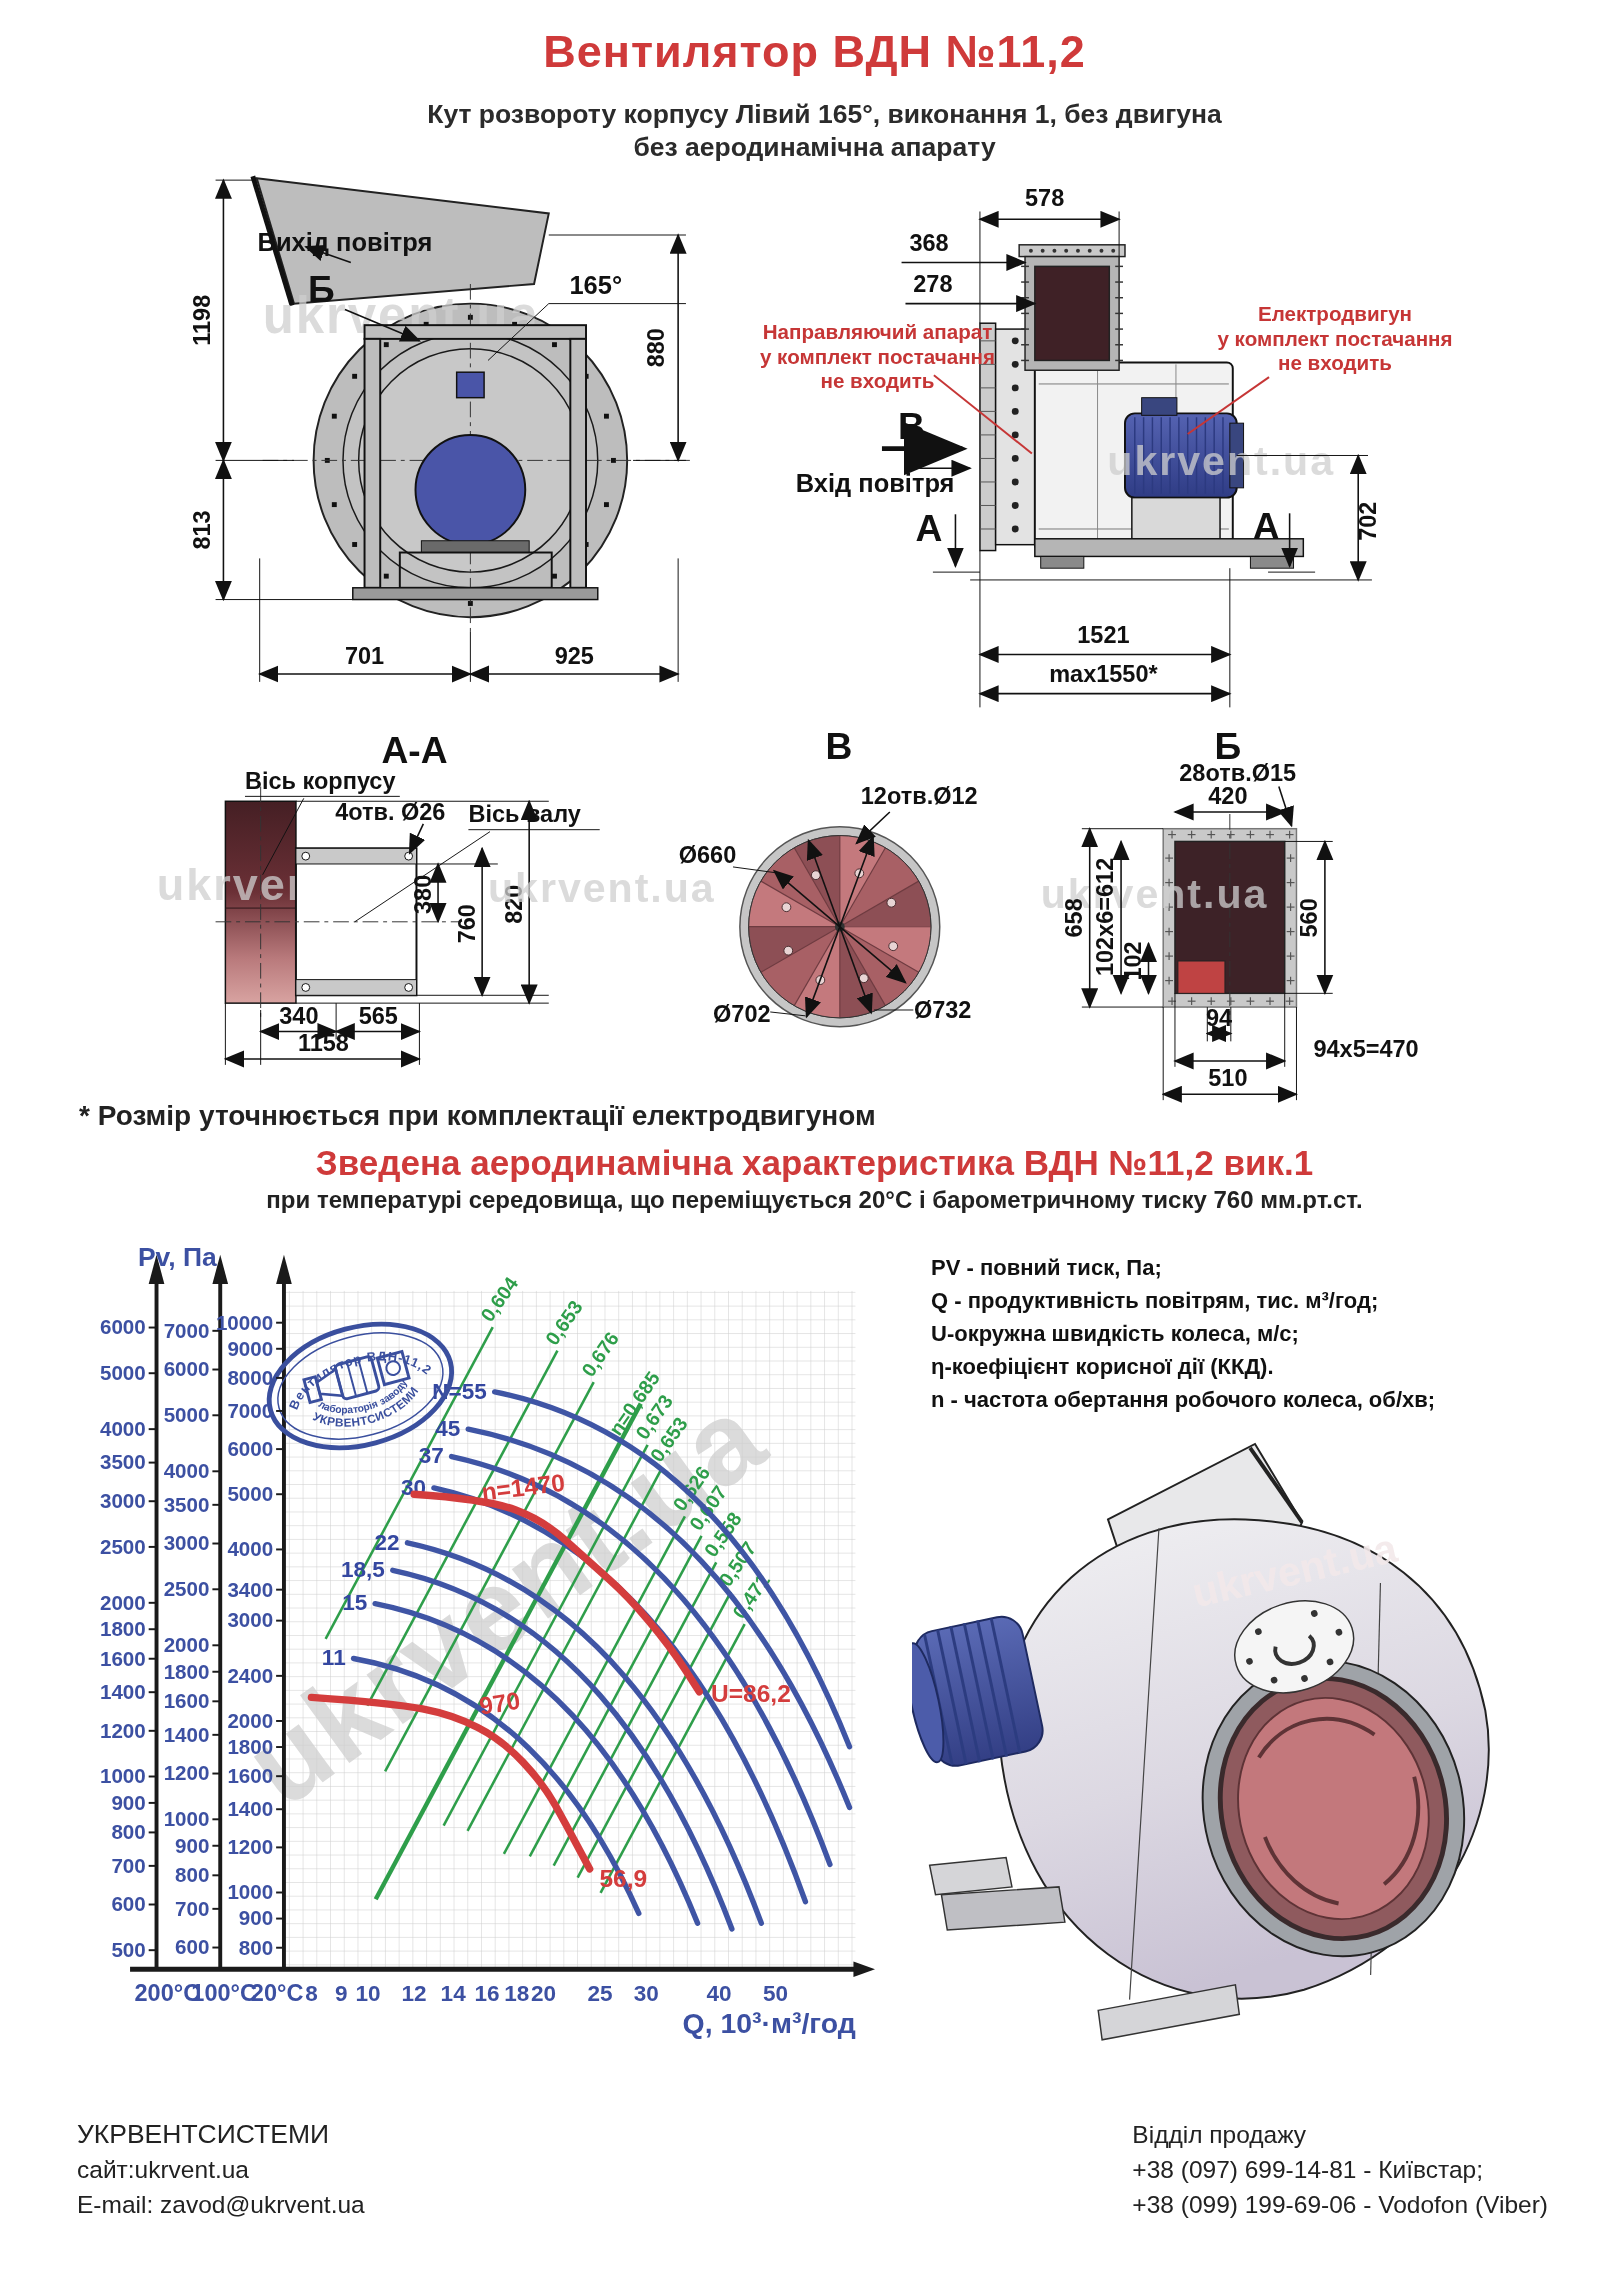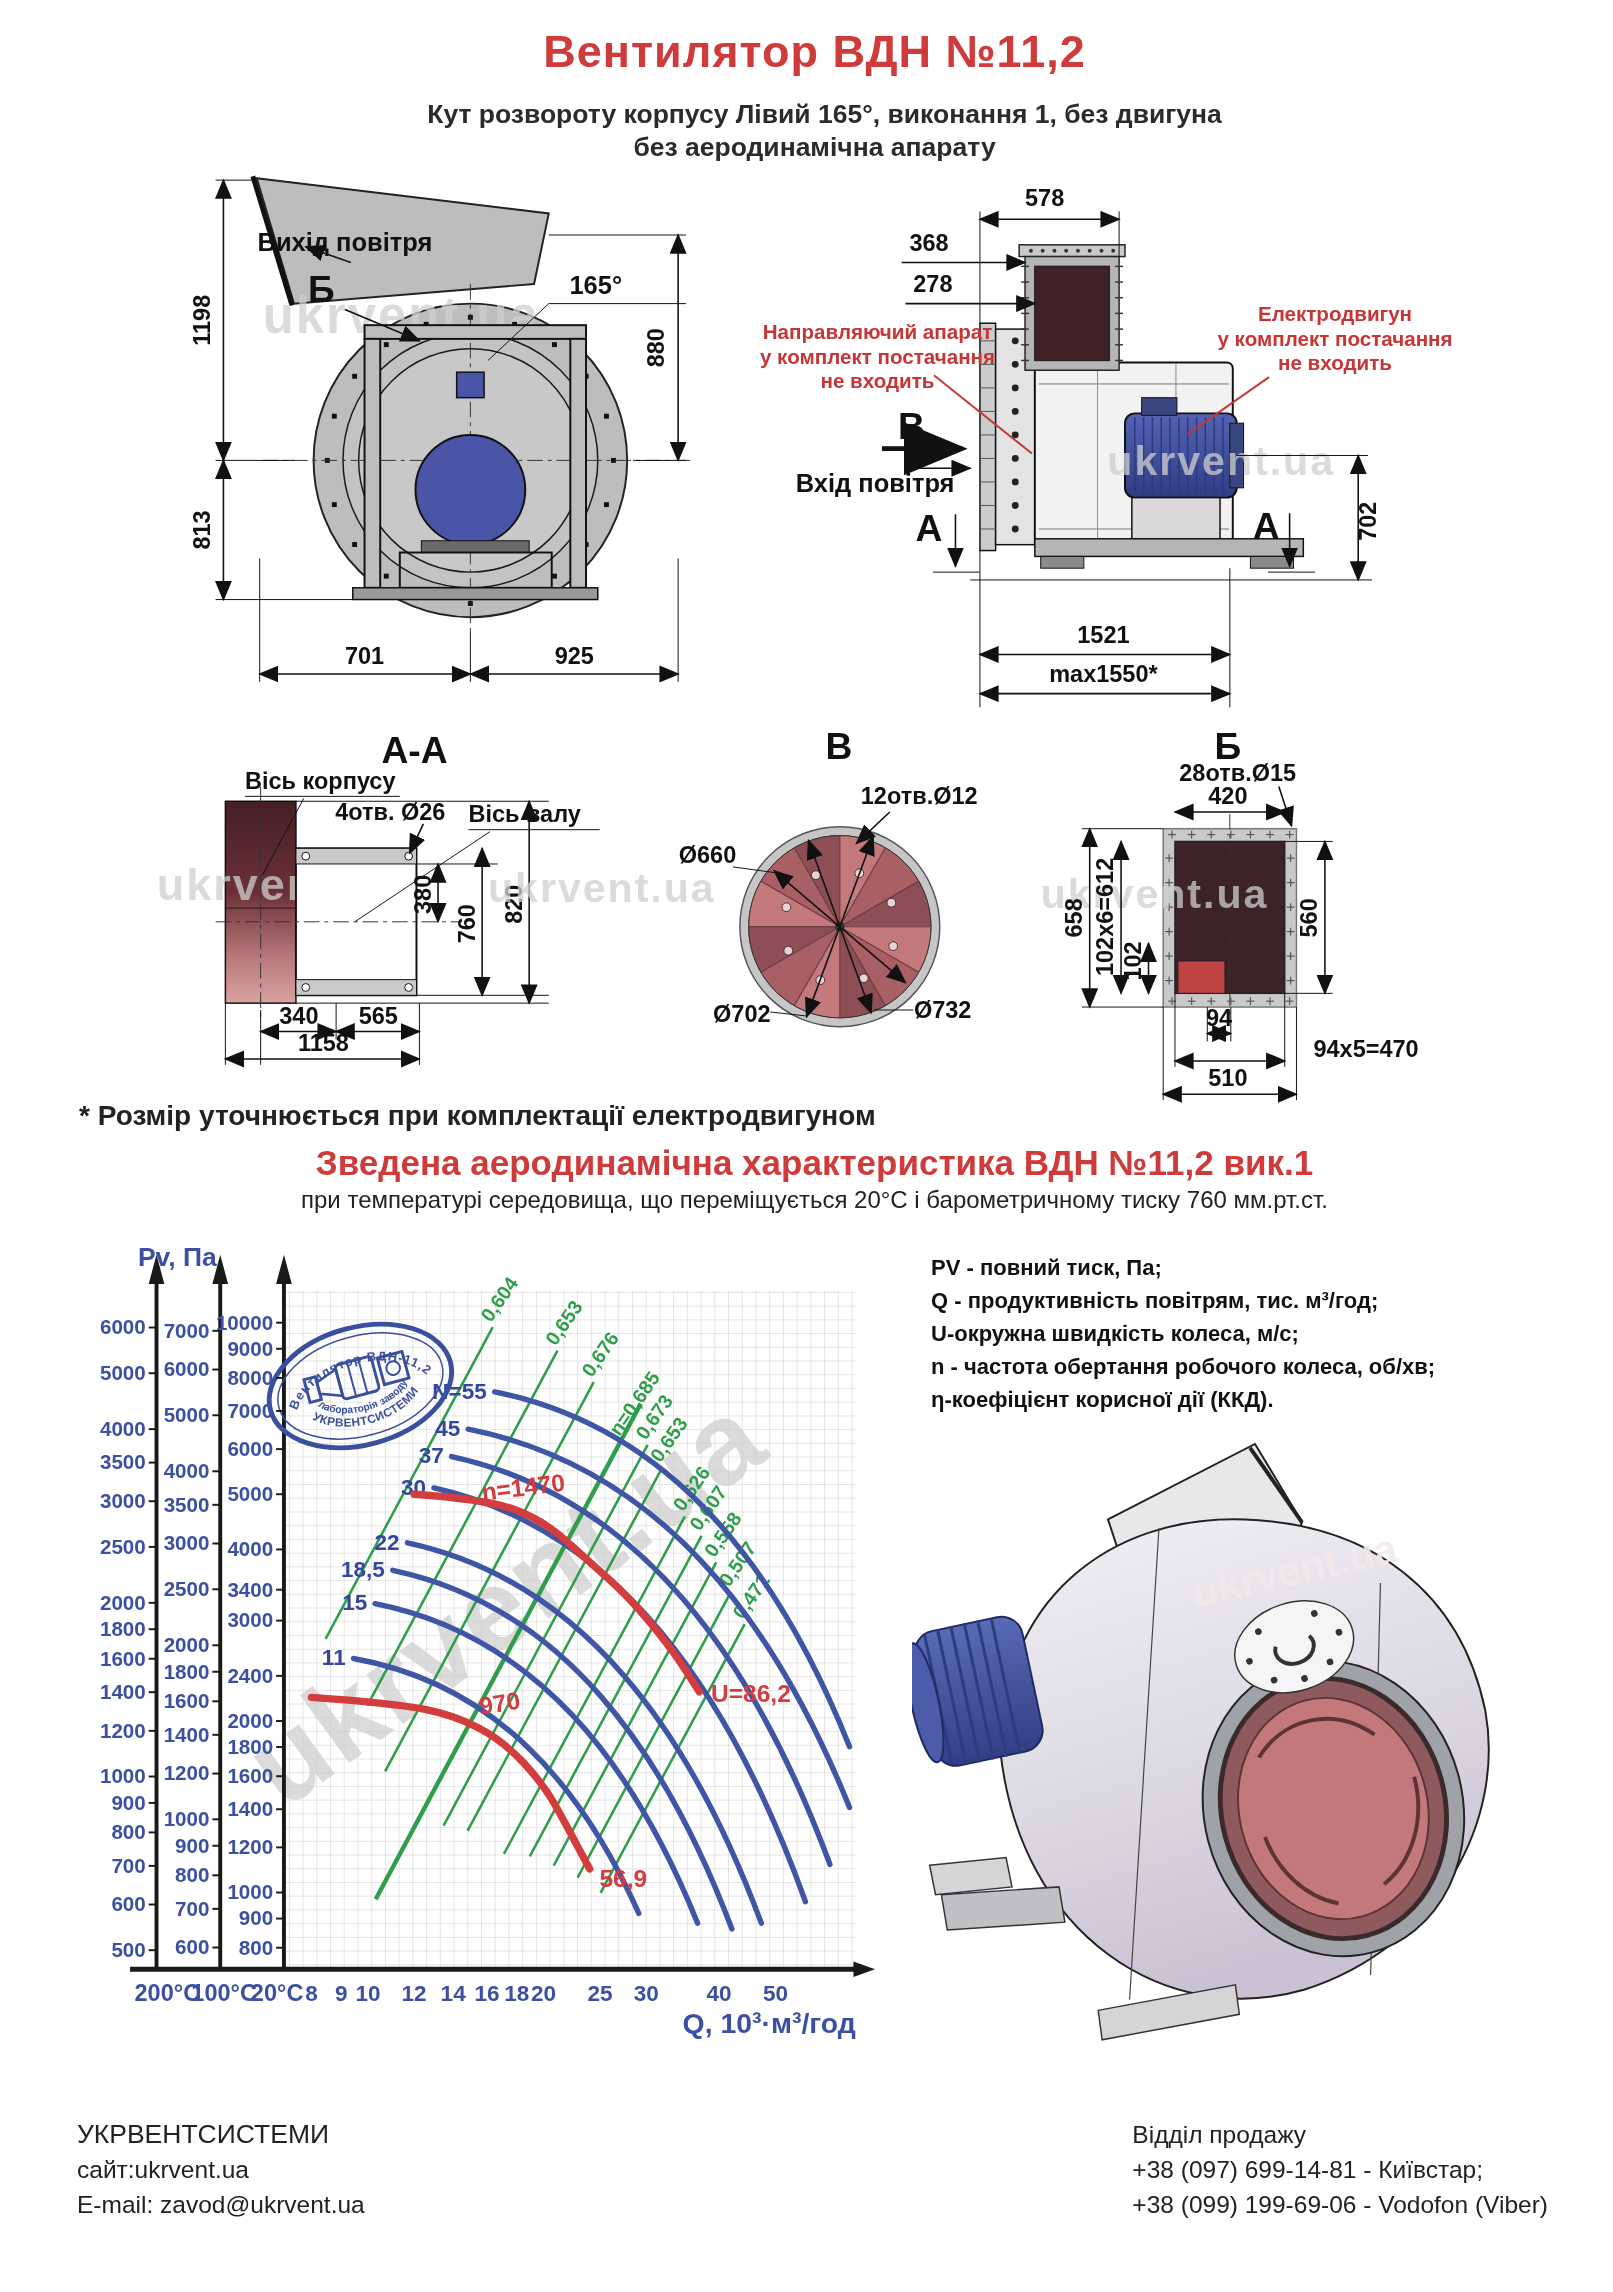--- a/index.html
+++ b/index.html
@@ -7,21 +7,21 @@
        font-family:"Liberation Sans",sans-serif;overflow:hidden;}
   .abs{position:absolute;padding-left:16px;}
   .ctr{left:0;right:0;text-align:center;}
   #main-title{top:25.5px;font-size:45px;font-weight:bold;color:#cf3a3a;letter-spacing:1px;}
   .subtitle{font-size:26.5px;font-weight:bold;color:#2b2b2b;}
   #subtitle1{top:99px;margin-left:20px;}
   #subtitle2{top:132px;}
   .rednote{position:absolute;color:#c63636;font-weight:bold;font-size:20.6px;line-height:24.5px;text-align:center;}
   #footnote{left:63px;top:1100px;font-size:28px;font-weight:bold;color:#222;}
   #aero-title{top:1143px;font-size:35px;font-weight:bold;color:#cf3a3a;}
-  #aero-subtitle{top:1186px;font-size:24px;font-weight:normal;color:#222;}
+  #aero-subtitle{top:1186px;font-size:24px;font-weight:bold;color:#222;}
   #legend{left:875px;top:1251px;font-size:22px;font-weight:bold;color:#111;line-height:33px;margin-left:40px;}
   #footer-left{left:61px;top:2117px;font-size:24.5px;color:#222;line-height:35px;}
   #footer-left .company{font-size:26.5px;}
   #footer-right{right:65px;top:2117px;font-size:24.5px;color:#222;line-height:35px;text-align:left;}
   svg{position:absolute;}
   svg text{font-family:"Liberation Sans",sans-serif;}
   .dim{stroke:#111;stroke-width:1.6;fill:none;}
   .ext{stroke:#111;stroke-width:1;fill:none;}
   .cl{stroke:#333;stroke-width:1;fill:none;stroke-dasharray:16 5 4 5;}
   .dimtxt{font-size:24px;font-weight:bold;fill:#111;}
@@ -712,22 +712,22 @@
     <text x="527.435762899656" y="779" class="tickX">25</text>
     <text x="574.5486042979927" y="779" class="tickX">30</text>
     <text x="648.8871525799312" y="779" class="tickX">40</text>
     <text x="706.5486103197247" y="779" class="tickX">50</text>
   </svg>
 
 <div class="abs" id="legend">
   <div>PV - повний тиск, Па;</div>
   <div>Q - продуктивність повітрям, тис. м³/год;</div>
   <div>U-окружна швидкість колеса, м/с;</div>
+  <div>η-коефіцієнт корисної дії (ККД).</div>
   <div>n - частота обертання робочого колеса, об/хв;</div>
-  <div>η-коефіцієнт корисної дії (ККД).</div>
 </div>
 
 <svg id="fan3d-svg" style="left:912px;top:1426px" width="686" height="667" viewBox="0 0 700 680">
   <defs>
     <linearGradient id="bodyGrad" x1="0" y1="0" x2="0.3" y2="1">
       <stop offset="0" stop-color="#f1f1f3"></stop>
         <stop offset="0.6" stop-color="#dcd8e2"></stop>
         <stop offset="1" stop-color="#c9c2d4"></stop>
     </linearGradient>
     <linearGradient id="motorGrad3d" x1="0" y1="0" x2="0" y2="1">

